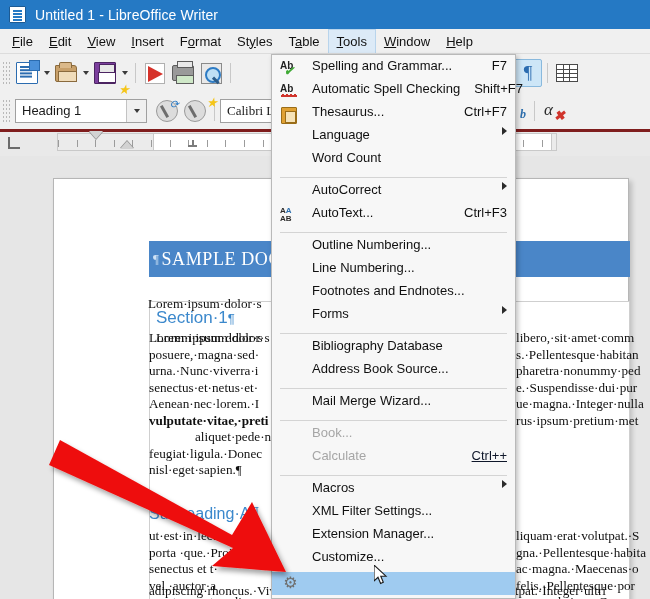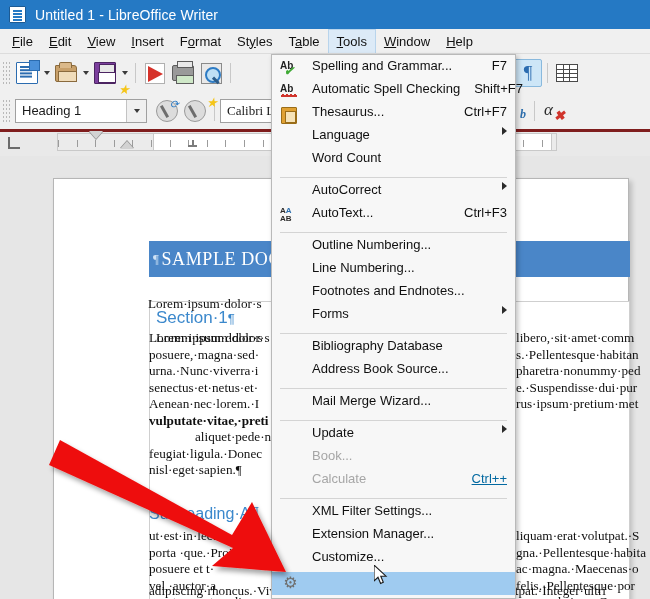--- a/index.html
+++ b/index.html
@@ -440,21 +440,21 @@
     font-size: 13px; color: #101010;
     white-space: nowrap;
     cursor: default;
   }
   .dd-row.selected { background: #9fcbf0; }
   .dd-row.disabled { color: #a6a6a6; }
   .dd-row .shortcut {
     margin-left: auto; padding-left: 14px;
     font-size: 13px;
   }
-  .dd-row.disabled .shortcut { color: #0369a1; text-decoration: underline; }
+  .dd-row.disabled .shortcut { color: #0f172a; text-decoration: underline; }
   .dd-row .submenu-arrow {
     margin-left: auto;
     width: 0; height: 0;
     border-top: 4px solid transparent;
     border-bottom: 4px solid transparent;
     border-left: 5px solid #2b2b2b;
   }
   .dd-sep {
     height: 1px; background: #d4d4d4; margin: 4px 8px 4px 8px;
   }
@@ -687,29 +687,30 @@
         <div style="white-space: nowrap;">senectus·et·netus·et·</div>
         <div style="white-space: nowrap;">Aenean·nec·lorem.·I</div>
         <div style="white-space: nowrap; font-weight: bold;">vulputate·vitae,·preti</div>
         <div style="white-space: nowrap; padding-left: 46px;">aliquet·pede·non·ped</div>
         <div style="white-space: nowrap;">feugiat·ligula.·Donec</div>
         <div style="white-space: nowrap;">nisl·eget·sapien.¶</div>
       </div>
     <div id="left-col2" style="position:absolute;left:149px;top:528px;width:125px;overflow:hidden;font-family:'Liberation Serif',serif;font-size:13.2px;line-height:16.5px;color:#101010;">
         <div style="white-space: nowrap;">ut·est·in·lectu</div>
         <div style="white-space: nowrap;">porta ·que.·Proin</div>
-        <div style="white-space: nowrap;">posuere et  t·</div>
+        <div style="white-space: nowrap;">senectus et  t·</div>
         <div style="white-space: nowrap;">vel,·auctor·a</div>
         <div style="white-space: nowrap;">egestas·auctor,·diam</div>
       </div>
     <div id="right-col" style="position:absolute;left:516px;top:330px;width:134px;overflow:hidden;font-family:'Liberation Serif',serif;font-size:13.2px;line-height:16.5px;color:#101010;white-space:nowrap;">
         <div style="white-space: nowrap;">libero,·sit·amet·comm</div>
         <div style="white-space: nowrap;">s.·Pellentesque·habitan</div>
         <div style="white-space: nowrap;">pharetra·nonummy·ped</div>
         <div style="white-space: nowrap;">e.·Suspendisse·dui·pur</div>
+        <div style="white-space: nowrap;">ue·magna.·Integer·nulla</div>
         <div style="white-space: nowrap;">rus·ipsum·pretium·met</div>
       </div>
     <div id="right-col2" style="position:absolute;left:516px;top:528px;width:134px;overflow:hidden;font-family:'Liberation Serif',serif;font-size:13.2px;line-height:16.5px;color:#101010;white-space:nowrap;">
         <div style="white-space: nowrap;">liquam·erat·volutpat.·S</div>
         <div style="white-space: nowrap;">gna.·Pellentesque·habita</div>
         <div style="white-space: nowrap;">ac·magna.·Maecenas·o</div>
         <div style="white-space: nowrap;">felis.·Pellentesque·por</div>
         <div style="white-space: nowrap;">agna·vel·risus.·Cras·no</div>
       </div>
     <div id="sub-head" style="position:absolute;left:149px;top:505px;font-family:'Liberation Sans',sans-serif;font-size:16px;color:#3b88cc;white-space:nowrap;">Subheading·A¶</div>
@@ -781,34 +782,34 @@
     </div>
 
     <div class="dd-sep"></div>
 
     <div class="dd-row">
       <span>Mail Merge Wizard...</span>
     </div>
 
     <div class="dd-sep"></div>
 
-    <div class="dd-row">
-      <span>Update</span>
-      <i class="submenu-arrow"></i>
-    </div>
     <div class="dd-row disabled">
       <span>Book...</span>
     </div>
     <div class="dd-row disabled">
       <span>Calculate</span>
       <span class="shortcut">Ctrl++</span>
     </div>
 
     <div class="dd-sep"></div>
 
+    <div class="dd-row">
+      <span>Macros</span>
+      <i class="submenu-arrow"></i>
+    </div>
     <div class="dd-row">
       <span>XML Filter Settings...</span>
     </div>
     <div class="dd-row">
       <span>Extension Manager...</span>
     </div>
     <div class="dd-row">
       <span>Customize...</span>
     </div>
     <div class="dd-row selected">

